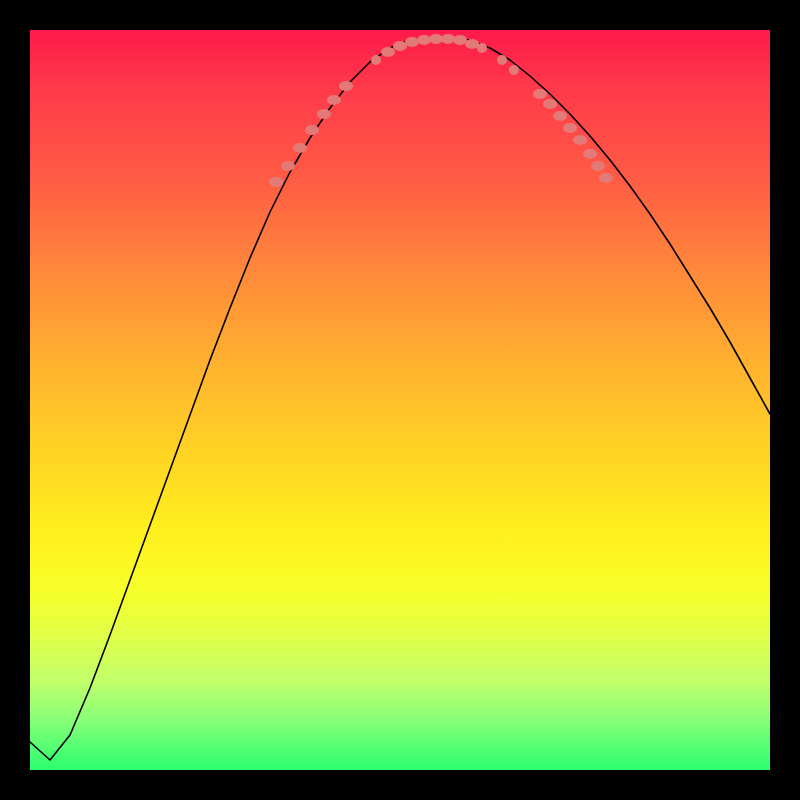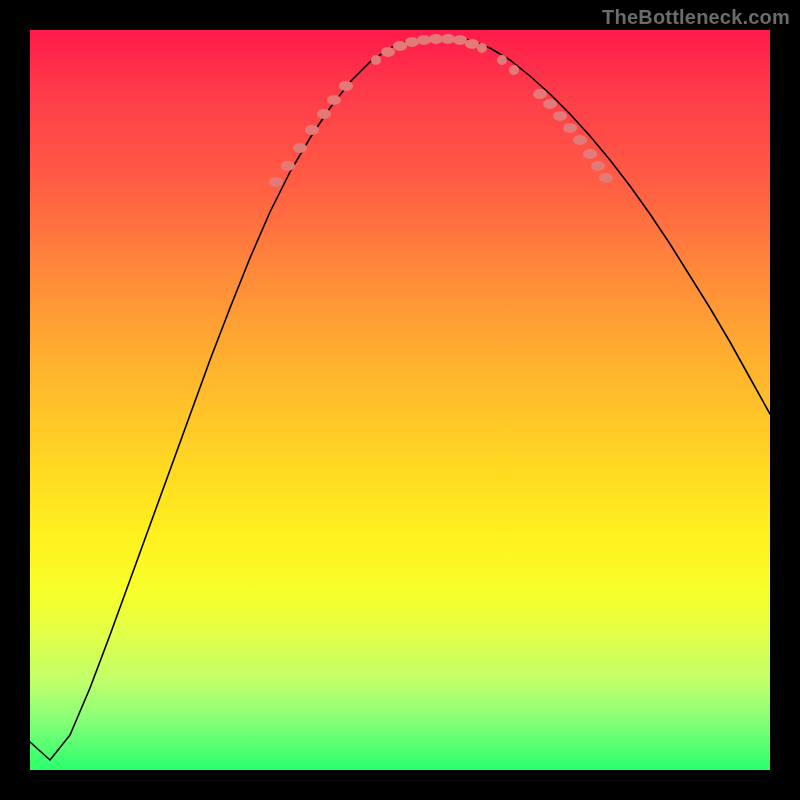--- a/index.html
+++ b/index.html
@@ -56,21 +56,20 @@
     stroke-linecap: round;
   }
   .dot {
     fill: #e47a78;
   }
 </style>
 </head>
 <body>
 
 <div class="stage">
-  <div class="watermark">TheBottleneck.com</div>
   <div class="plot-area">
     <svg class="curve" viewBox="0 0 740 740" preserveAspectRatio="none">
       <path class="main-path" d="M0 712 L20 730 L40 705 L60 658 L80 605 L100 550 L120 495 L140 440 L160 385 L180 330 L200 278 L220 228 L240 182 L260 142 L280 108 L300 78 L320 52 L340 32 L360 18 L380 10 L400 8 L420 8 L440 10 L460 18 L480 30 L500 46 L520 64 L540 84 L560 106 L580 130 L600 156 L620 184 L640 214 L660 246 L680 278 L700 312 L720 348 L740 384"></path>
       <g>
           <ellipse cx="246" cy="152" rx="7" ry="5" class="dot"></ellipse>
           <ellipse cx="258" cy="136" rx="7" ry="5" class="dot"></ellipse>
           <ellipse cx="270" cy="118" rx="7" ry="5" class="dot"></ellipse>
           <ellipse cx="282" cy="100" rx="7" ry="5" class="dot"></ellipse>
           <ellipse cx="294" cy="84" rx="7" ry="5" class="dot"></ellipse>
           <ellipse cx="304" cy="70" rx="7" ry="5" class="dot"></ellipse>

